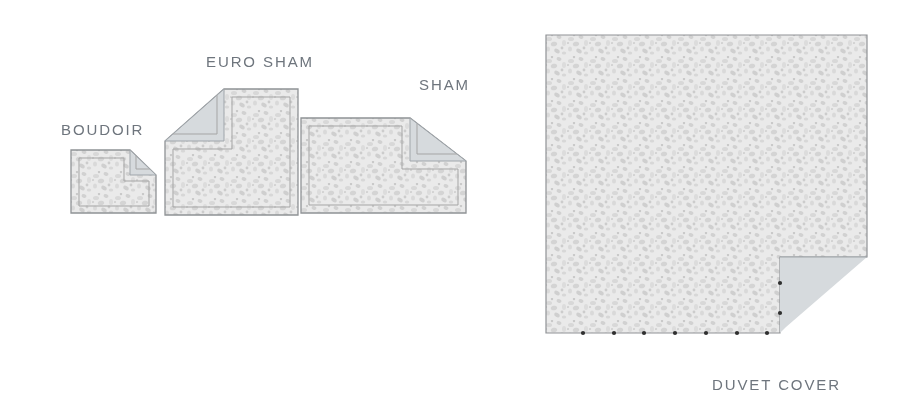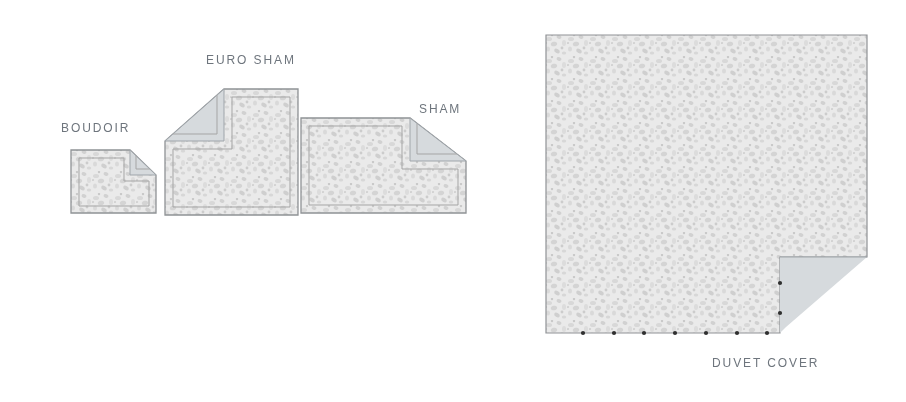--- a/index.html
+++ b/index.html
@@ -6,21 +6,21 @@
   .canvas{
     position:relative;
     width:906px;height:402px;
     background:var(--background,#ffffff);
     font-family:"Liberation Sans",sans-serif;
     overflow:hidden;
   }
   .diagram-item{position:absolute;}
   .diagram-label{
     position:absolute;
-    font-size:12px;
+    font-size:15px;
     letter-spacing:1.9px;
     color:var(--label-text,#6e757d);
     white-space:nowrap;
     user-select:none;
   }
   svg{display:block;overflow:visible;}
 </style>
 </head>
 <body>
 
@@ -69,21 +69,21 @@
           <circle cx="1" cy="9" r="1.1" fill="#d0d0d0"></circle>
         </pattern>
       </defs>
       <polygon points="60,1 134,1 134,127 1,127 1,53" fill="url(#fab-euro)" stroke-width="1.3" stroke="#8f9295"></polygon>
       <polygon points="68,9 126,9 126,119 9,119 9,61 68,61" fill="none" stroke-width="1" stroke="#a5a5a5"></polygon>
       <polygon points="60,1 60,53 1,53" stroke-width="1" stroke="#9fa5aa" fill="#d6dadd"></polygon>
       <path d="M53,7.2 L53,46 L8.9,46" fill="none" stroke-width="1" stroke="#a5a5a5"></path>
     </svg>
   </div>
 
-  <div class="diagram-label" style="left:419px;top:102px">SHAM</div>
+  <div class="diagram-label" style="left:419px;top:76px">SHAM</div>
   <div class="diagram-item" style="left:300px;top:117px">
     <svg width="167" height="97">
       <defs>
         <pattern id="fab-sham" width="22" height="22" patternUnits="userSpaceOnUse">
           <rect width="22" height="22" fill="#eaeaea"></rect>
           <ellipse cx="4" cy="5" rx="3" ry="2" fill="#d8d8d8"></ellipse>
           <ellipse cx="14" cy="3" rx="2.5" ry="1.8" fill="#d1d1d1" transform="rotate(20 14 3)"></ellipse>
           <ellipse cx="19" cy="9" rx="2" ry="3" fill="#dcdcdc"></ellipse>
           <ellipse cx="9" cy="10" rx="3.2" ry="2.2" fill="#d4d4d4" transform="rotate(-15 9 10)"></ellipse>
           <ellipse cx="3" cy="15" rx="2" ry="2.6" fill="#d9d9d9"></ellipse>
@@ -94,21 +94,21 @@
           <circle cx="1" cy="9" r="1.1" fill="#d0d0d0"></circle>
         </pattern>
       </defs>
       <polygon points="1,1 110,1 166,44 166,96 1,96" fill="url(#fab-sham)" stroke-width="1.3" stroke="#8f9295"></polygon>
       <polygon points="9,9 102,9 102,52 158,52 158,88 9,88" fill="none" stroke-width="1" stroke="#a5a5a5"></polygon>
       <polygon points="110,1 166,44 110,44" stroke-width="1" stroke="#9fa5aa" fill="#d6dadd"></polygon>
       <path d="M117,6.4 L117,37 L156.9,37" fill="none" stroke-width="1" stroke="#a5a5a5"></path>
     </svg>
   </div>
 
-  <div class="diagram-label" style="left:712px;top:356px">DUVET COVER</div>
+  <div class="diagram-label" style="left:712px;top:376px">DUVET COVER</div>
   <div class="diagram-item" style="left:545px;top:34px">
     <svg width="323" height="300">
       <defs>
         <pattern id="fab-duvet" width="22" height="22" patternUnits="userSpaceOnUse">
           <rect width="22" height="22" fill="#eaeaea"></rect>
           <ellipse cx="4" cy="5" rx="3" ry="2" fill="#d8d8d8"></ellipse>
           <ellipse cx="14" cy="3" rx="2.5" ry="1.8" fill="#d1d1d1" transform="rotate(20 14 3)"></ellipse>
           <ellipse cx="19" cy="9" rx="2" ry="3" fill="#dcdcdc"></ellipse>
           <ellipse cx="9" cy="10" rx="3.2" ry="2.2" fill="#d4d4d4" transform="rotate(-15 9 10)"></ellipse>
           <ellipse cx="3" cy="15" rx="2" ry="2.6" fill="#d9d9d9"></ellipse>

